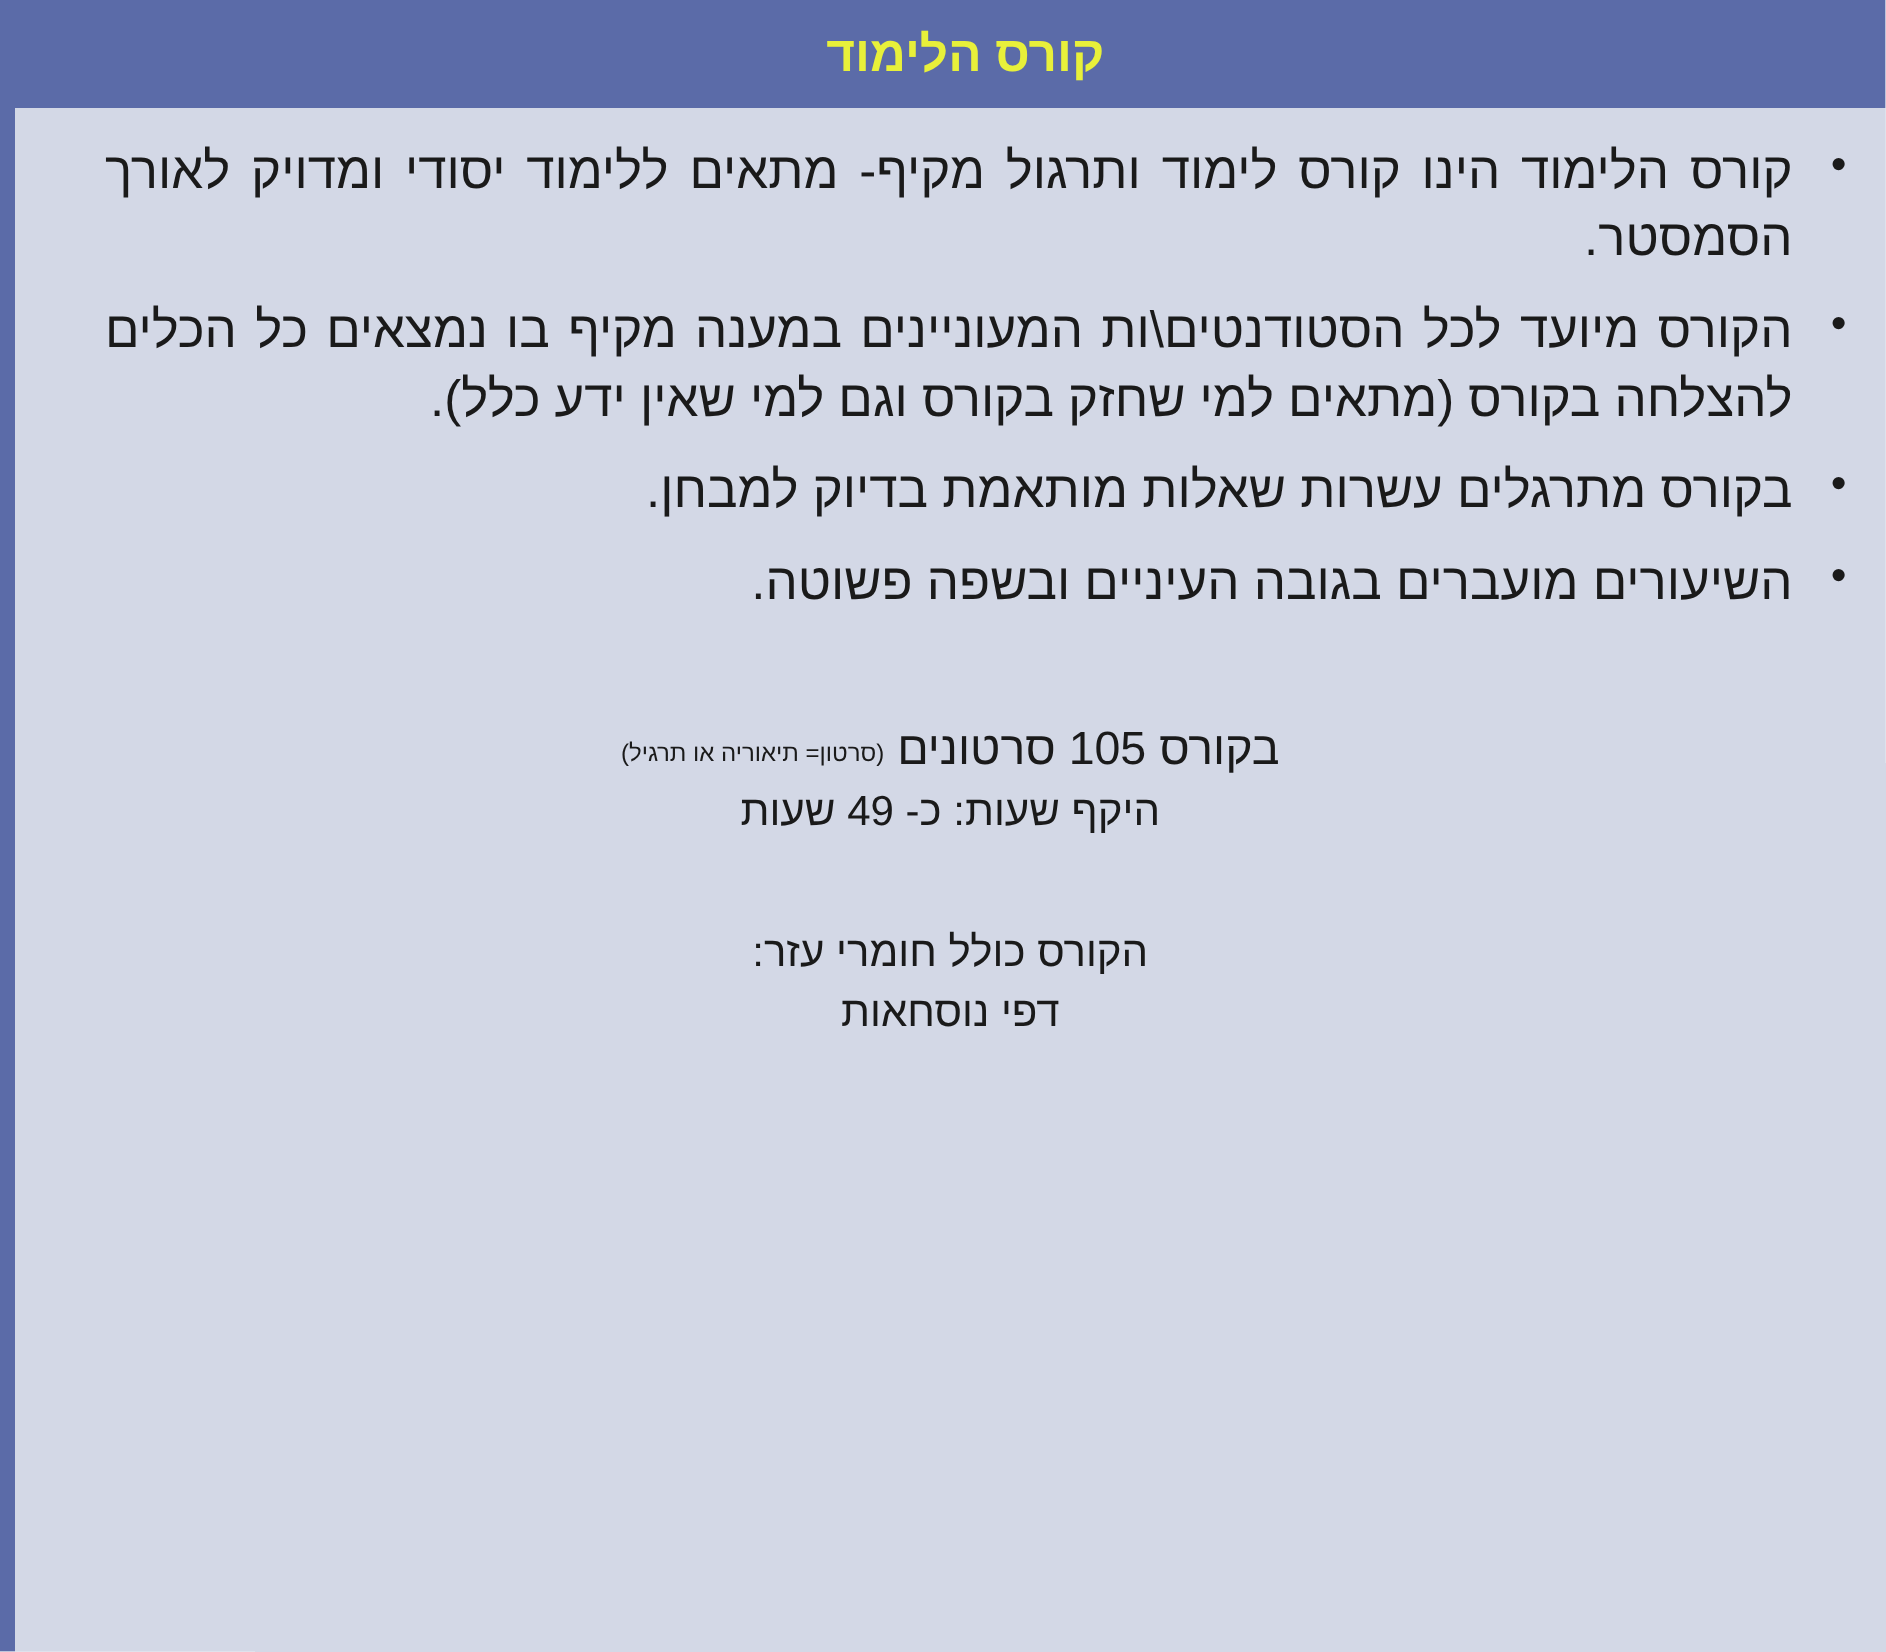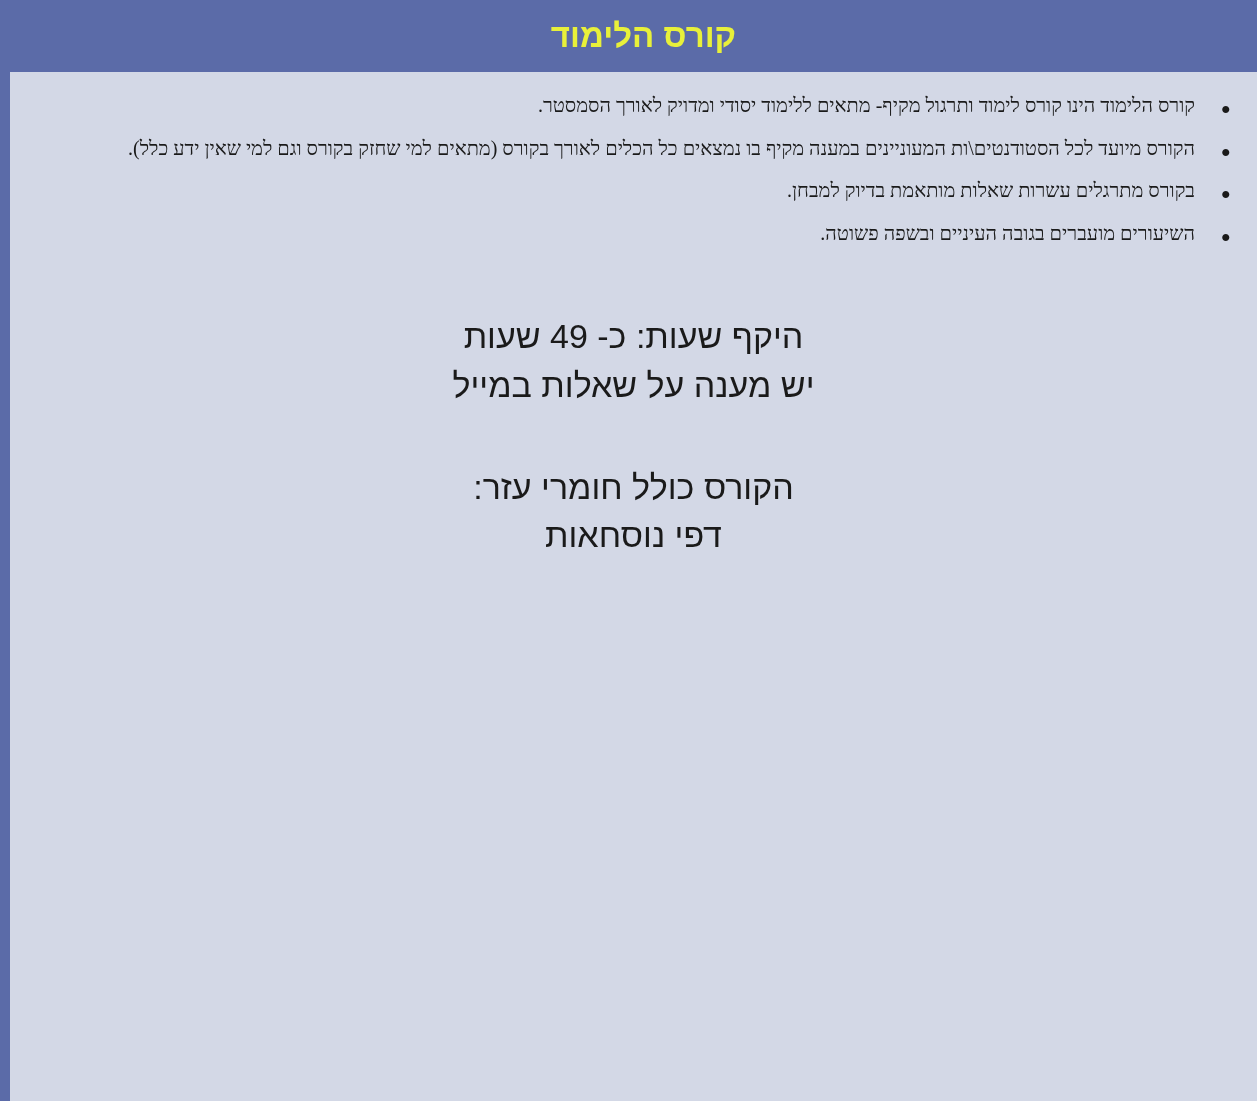--- a/index.html
+++ b/index.html
@@ -55,28 +55,27 @@
     height: 1029px;
     direction: rtl;
   }
   ul.bullets {
     margin: 0;
     padding: 0;
     list-style: none;
   }
   ul.bullets li {
     position: relative;
-    font-size: 20px;
+    font-size: 34px;
     line-height: 1.33;
     color: #1a1a1a;
     text-align: justify;
     text-align-last: right;
     padding: 0 62px 0 60px;
     margin-top: 16px;
-    font-family: Liberation Serif, serif;
   }
   ul.bullets li:first-child {
     margin-top: 20px;
   }
   ul.bullets li::before {
     content: "\2022";
     position: absolute;
     right: 26px;
     top: -2px;
     font-size: 30px;
@@ -85,21 +84,21 @@
   }
   li.center-ish {
     text-align: center;
     text-align-last: center;
   }
   .spacer-block {
     margin-top: 66px;
     text-align: center;
   }
   .line {
-    font-size: 34px;
+    font-size: 28px;
     line-height: 1.42;
     color: #1a1a1a;
     text-align: center;
   }
   .line.big {
     font-size: 31px;
   }
   .small-note {
     font-size: 16px;
     vertical-align: 2px;
@@ -116,28 +115,31 @@
   <div class="left-bar"></div>
 
   <div class="header">
     <span class="header-title">קורס הלימוד</span>
   </div>
 
   <div class="content">
 
     <ul class="bullets">
       <li>קורס הלימוד הינו קורס לימוד ותרגול מקיף- מתאים ללימוד יסודי ומדויק לאורך הסמסטר.</li>
-      <li>הקורס מיועד לכל הסטודנטים\ות המעוניינים במענה מקיף בו נמצאים כל הכלים לאורך בקורס (מתאים למי שחזק בקורס וגם למי שאין ידע כלל).</li>
+      <li>הקורס מיועד לכל הסטודנטים\ות המעוניינים במענה מקיף בו נמצאים כל הכלים להצלחה בקורס (מתאים למי שחזק בקורס וגם למי שאין ידע כלל).</li>
       <li class="center-ish">בקורס מתרגלים עשרות שאלות מותאמת בדיוק למבחן.</li>
       <li class="center-ish">השיעורים מועברים בגובה העיניים ובשפה פשוטה.</li>
     </ul>
 
     <div class="spacer-block">
+      <div class="line big">
+        <span>בקורס 105 סרטונים</span>
+        <span class="small-note">(סרטון= תיאוריה או תרגיל)</span>
+      </div>
       <div class="line">היקף שעות: כ- 49 שעות</div>
-      <div class="line">יש מענה על שאלות במייל</div>
     </div>
 
     <div class="gap"></div>
 
     <div>
       <div class="line">הקורס כולל חומרי עזר:</div>
       <div class="line">דפי נוסחאות</div>
     </div>
 
   </div>

